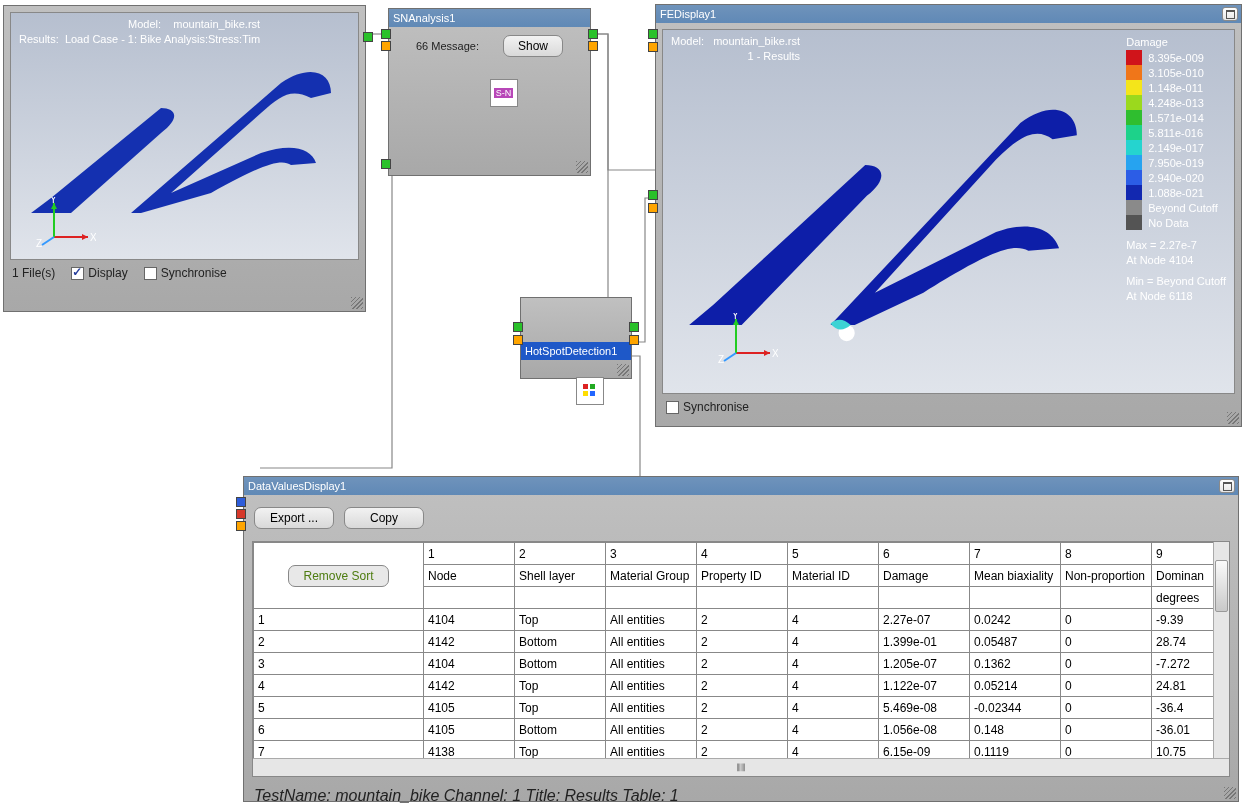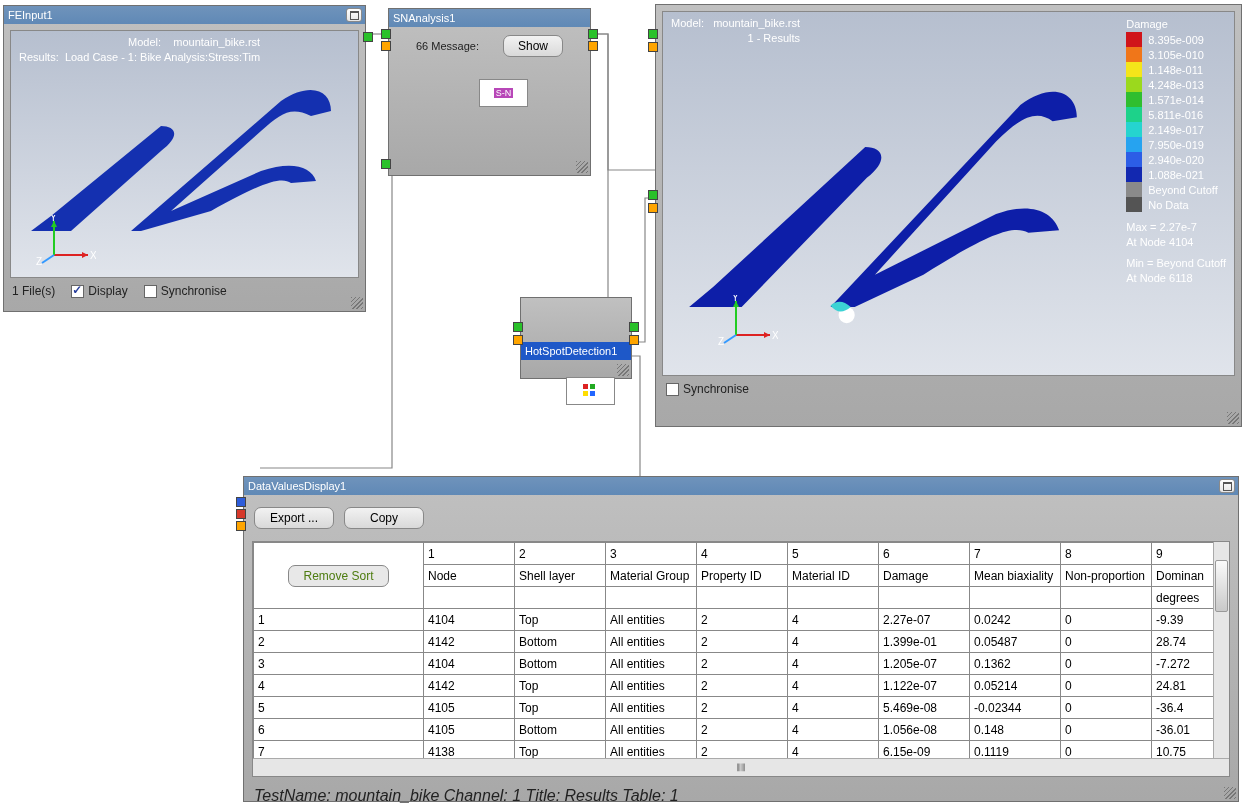--- a/index.html
+++ b/index.html
@@ -48,21 +48,21 @@
 #feinput { left: 3px; top: 5px; width: 363px; height: 307px; }
 #feinput .viewport { height: 248px; }
 #feinput .statusbar { display:flex; align-items:center; gap:16px; padding:6px 8px; font-size:12px; color:#222; }
 .checkbox { width:13px; height:13px; border:1px solid #666; background:#fff; display:inline-block; margin-right:4px; vertical-align:middle; position:relative; }
 .checkbox.checked::after { content:'✓'; position:absolute; top:-3px; left:0; font-size:12px; color:#263d9c; font-weight:bold;}
 
 #snanalysis { left: 388px; top: 8px; width: 203px; height: 168px; }
 #snanalysis .body { height:calc(100% - 18px); display:flex; flex-direction:column; align-items:center; padding-top:8px; gap:22px; }
 #snanalysis .msg-row { display:flex; align-items:center; gap:24px; font-size:11px; color:#222; }
 .btn { border:1px solid #888; background:linear-gradient(#f2f2f2,#d9d9d9); padding:3px 14px; font-size:12px; border-radius:7px; cursor:pointer; }
-.icon-box { width:49px; height:28px; border:1px solid #888; background:#fff; display:flex; align-items:center; justify-content:center; font-size:9px;margin-left:28px; }
+.icon-box { width:28px; height:28px; border:1px solid #888; background:#fff; display:flex; align-items:center; justify-content:center; font-size:9px;margin-left:28px; }
 
 #hotspot { left: 520px; top: 297px; width: 112px; height: 82px; }
 #hotspot .titlebar { background: linear-gradient(#1e58c8,#1e58c8); margin-top: 44px; }
 #hotspot .body { height:calc(100% - 18px); display:flex; align-items:center; justify-content:center; }
 
 #fedisplay { left: 655px; top: 4px; width: 587px; height: 423px; }
 #fedisplay .viewport { height: 365px; }
 #fedisplay .statusbar { display:flex; align-items:center; gap:6px; padding:6px 10px; font-size:12px; color:#222; }
 
 .legend { position:absolute; right:8px; top:6px; color:#fff; font-size:11px; }
@@ -102,24 +102,20 @@
 <svg class="wire" style="left:0;top:0;width:1252px;height:806px;pointer-events:none">
   <path d="M366 34 H392"></path>
   <path d="M591 34 H608 V170 H660"></path>
   <path d="M591 34 H608 V309 H526"></path>
   <path d="M392 170 V468 H260"></path>
   <path d="M630 342 H645 V198 H660"></path>
   <path d="M630 356 H640 V488 H260"></path>
 </svg>
 
 <div id="feinput" class="panel">
-  <div class="titlebar">
-    <span>FEInput1</span>
-    <span class="max-icon"></span>
-  </div>
   <div class="viewport">
     <div class="info">
       <span>Model:</span>&nbsp;&nbsp;&nbsp;
       <span>mountain_bike.rst</span><br>
       <span>Results:</span>&nbsp;
       <span>Load Case - 1: Bike Analysis:Stress:Tim</span>
     </div>
     <svg class="bike-svg" viewBox="0 0 350 200" style="left:0;top:40px;width:350px;height:200px;">
       <path fill="#1430b0" d="M20 160 L120 160 L270 30 C300 10 320 20 320 40 L300 45 C280 35 270 42 250 60 L160 140 L250 100 C280 90 300 95 305 110 L280 112 C270 105 250 112 200 140 L130 160 L60 160 L150 80 C170 65 165 55 150 55 L40 145 Z"></path>
     </svg>
@@ -191,20 +187,24 @@
       <div class="port orange"></div>
     </div>
   <div class="node-ports" style="right:-8px;top:24px; flex-direction:column; gap:3px;">
       <div class="port green"></div>
       <div class="port orange"></div>
     </div>
   <div class="resize-grip"></div>
 </div>
 
 <div id="fedisplay" class="panel">
+  <div class="titlebar">
+    <span>FEDisplay1</span>
+    <span class="max-icon"></span>
+  </div>
   <div class="viewport">
     <div class="info">
       <span>Model:</span>&nbsp;&nbsp;&nbsp;<span>mountain_bike.rst</span><br>
       &nbsp;&nbsp;&nbsp;&nbsp;&nbsp;&nbsp;&nbsp;&nbsp;&nbsp;&nbsp;&nbsp;&nbsp;&nbsp;<span>1 - Results</span>
     </div>
     <svg class="bike-svg" viewBox="0 0 520 320" style="left:10px;top:30px;width:420px;height:320px;">
       <path fill="#0d1ea8" d="M20 290 L195 290 L430 40 C470 10 500 25 500 55 L470 60 C450 45 430 55 400 85 L250 250 L400 175 C440 160 470 170 478 195 L440 198 C420 188 390 200 310 250 L225 290 L85 290 L240 130 C268 108 260 92 238 92 L50 265 Z"></path>
       <circle cx="215" cy="300" r="10" fill="#fff"></circle>
       <path fill="#3cd3d4" d="M195 288 q12 -10 25 2 q-14 12 -25 -2"></path>
     </svg>

